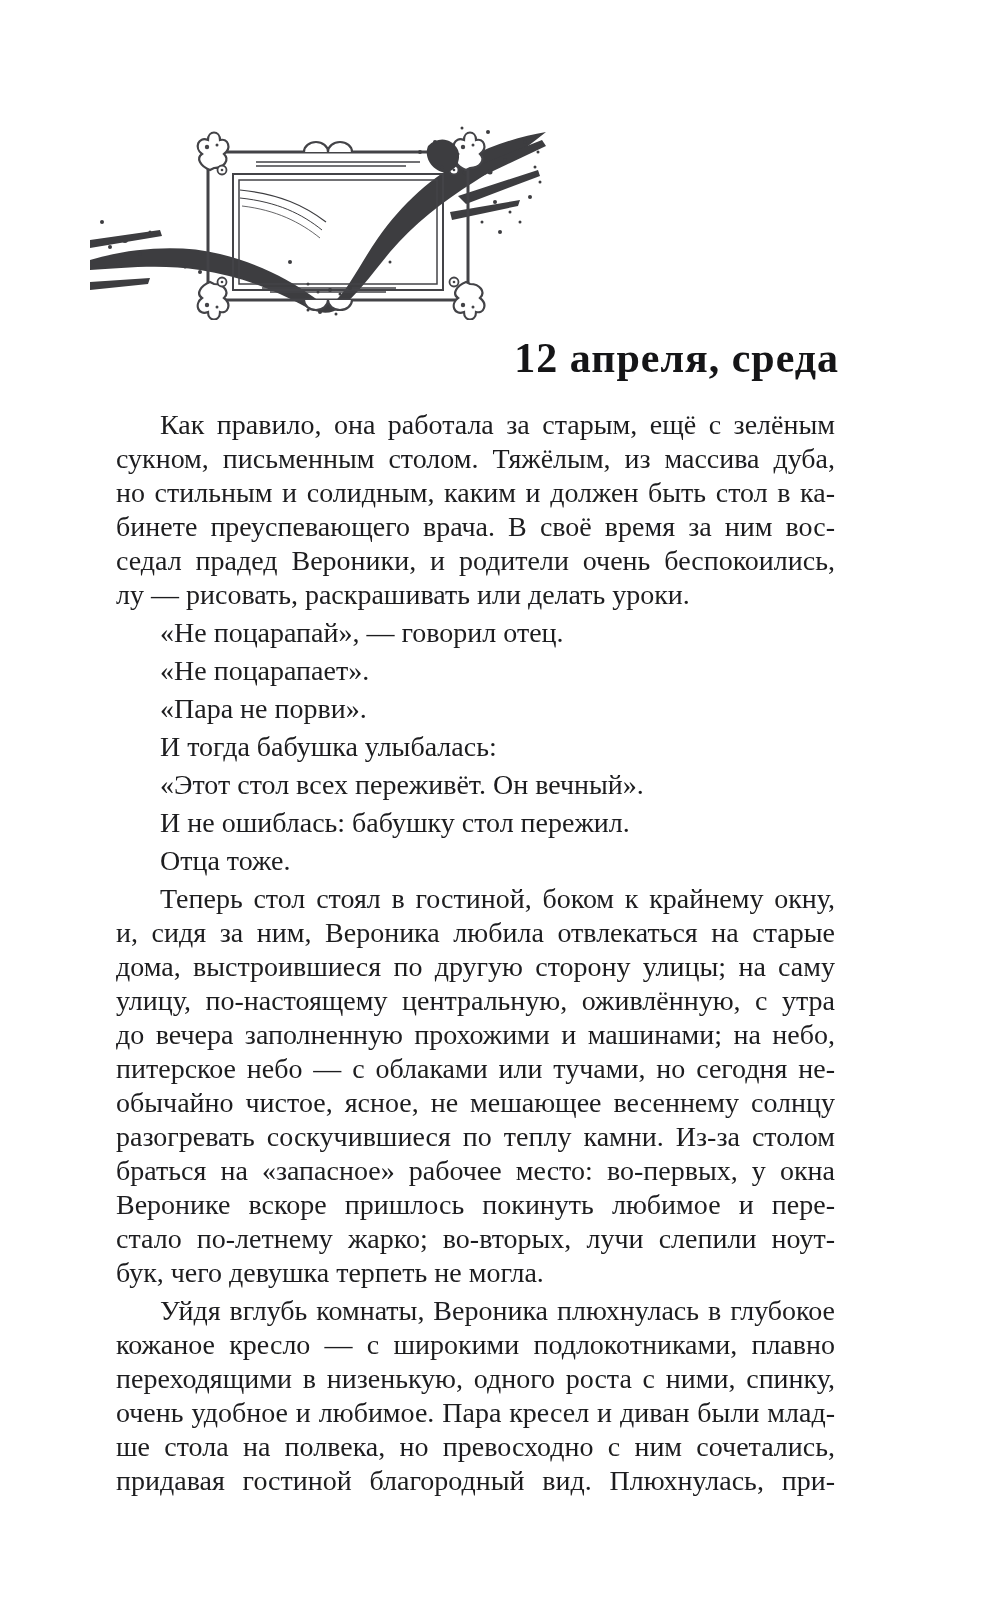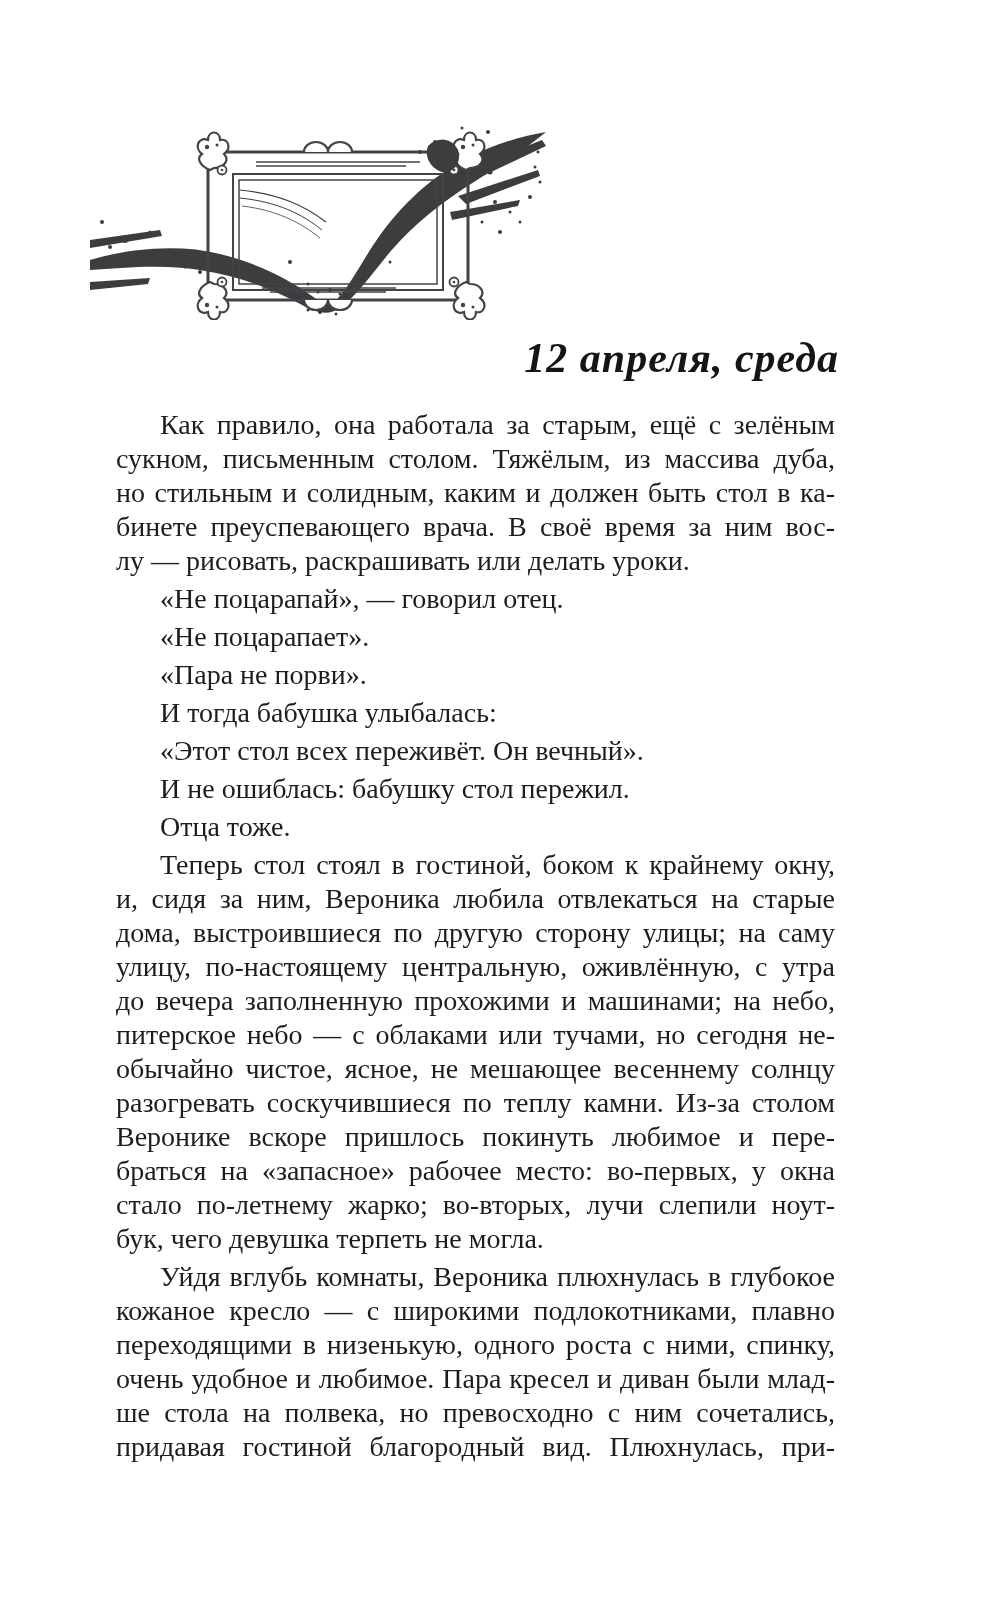--- a/index.html
+++ b/index.html
@@ -17,21 +17,20 @@
     position: absolute;
     left: 90px; top: 112px;
     width: 460px; height: 208px;
   }
 
   .chapter-title {
     position: absolute;
     left: 112px; top: 334px;
     width: 727px;
     text-align: right;
-    font-style: italic;
     font-weight: bold;
     font-size: 42px;
     line-height: 48px;
     letter-spacing: 1px;
     color: #151517;
     white-space: nowrap;
   }
 
   .body-text {
     position: absolute;
@@ -149,20 +148,21 @@
 
   <div class="chapter-title">12 апреля, среда</div>
 
   <div class="body-text">
 
     <div class="paragraph">
       <div class="bl first">Как правило, она работала за старым, ещё с зелёным</div>
       <div class="bl">сукном, письменным столом. Тяжёлым, из массива дуба,</div>
       <div class="bl">но стильным и солидным, каким и должен быть стол в ка-</div>
       <div class="bl">бинете преуспевающего врача. В своё время за ним вос-</div>
+      <div class="bl">седал прадед Вероники, и родители очень беспокоились,</div>
       <div class="bl last">лу — рисовать, раскрашивать или делать уроки.</div>
     </div>
 
     <div class="paragraph">
       <div class="bl first last">«Не поцарапай», — говорил отец.</div>
     </div>
     <div class="paragraph">
       <div class="bl first last">«Не поцарапает».</div>
     </div>
     <div class="paragraph">
@@ -183,22 +183,22 @@
 
     <div class="paragraph">
       <div class="bl first">Теперь стол стоял в гостиной, боком к крайнему окну,</div>
       <div class="bl">и, сидя за ним, Вероника любила отвлекаться на старые</div>
       <div class="bl">дома, выстроившиеся по другую сторону улицы; на саму</div>
       <div class="bl">улицу, по-настоящему центральную, оживлённую, с утра</div>
       <div class="bl">до вечера заполненную прохожими и машинами; на небо,</div>
       <div class="bl">питерское небо — с облаками или тучами, но сегодня не-</div>
       <div class="bl">обычайно чистое, ясное, не мешающее весеннему солнцу</div>
       <div class="bl">разогревать соскучившиеся по теплу камни. Из-за столом</div>
+      <div class="bl">браться на «запасное» рабочее место: во-первых, у окна</div>
       <div class="bl">Веронике вскоре пришлось покинуть любимое и пере-</div>
-      <div class="bl">браться на «запасное» рабочее место: во-первых, у окна</div>
       <div class="bl">стало по-летнему жарко; во-вторых, лучи слепили ноут-</div>
       <div class="bl last">бук, чего девушка терпеть не могла.</div>
     </div>
 
     <div class="paragraph">
       <div class="bl first">Уйдя вглубь комнаты, Вероника плюхнулась в глубокое</div>
       <div class="bl">кожаное кресло — с широкими подлокотниками, плавно</div>
       <div class="bl">переходящими в низенькую, одного роста с ними, спинку,</div>
       <div class="bl">очень удобное и любимое. Пара кресел и диван были млад-</div>
       <div class="bl">ше стола на полвека, но превосходно с ним сочетались,</div>

